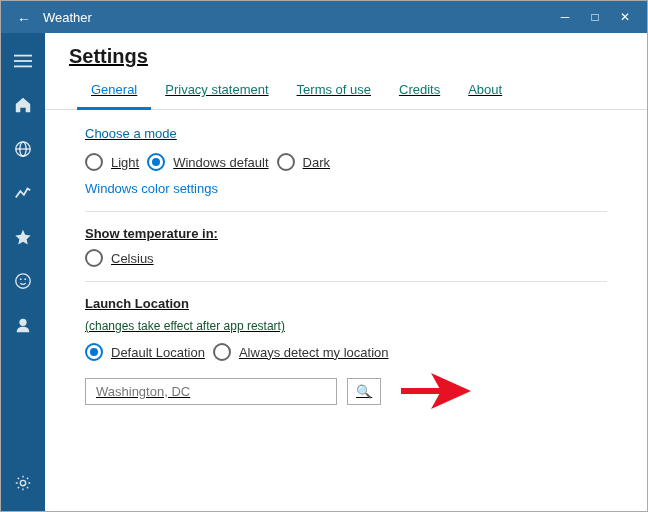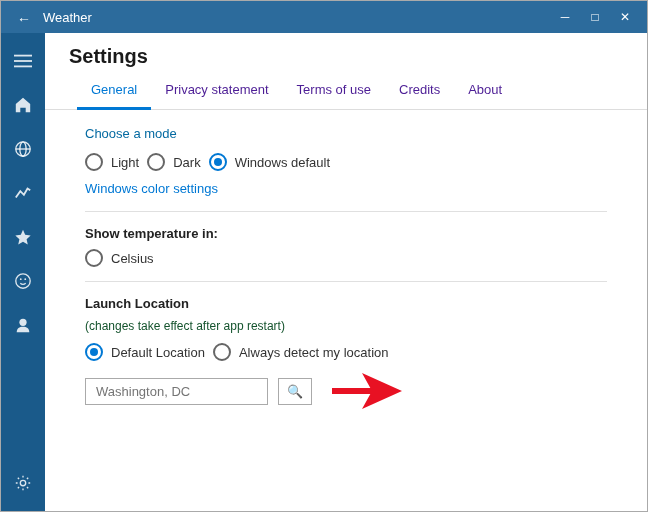--- a/index.html
+++ b/index.html
@@ -100,20 +100,21 @@
       fill: rgba(255,255,255,0.85);
     }
 
     
     .content-area {
       flex: 1;
       display: flex;
       flex-direction: column;
       background: #fff;
       overflow-y: auto;
+      text-decoration: underline;
     }
 
     
     .settings-header {
       padding: 12px 24px 0 24px;
       font-size: 20px;
       font-weight: 600;
       color: #1a1a1a;
     }
 
@@ -122,21 +123,21 @@
       display: flex;
       border-bottom: 1px solid #ddd;
       margin: 0 0 0 0;
       padding: 0 32px;
       margin-top: 4px;
     }
     .tab {
       padding: 10px 14px;
       font-size: 13px;
       cursor: pointer;
-      color: #4c1d95;
+      color: #0f766e;
       border-bottom: 3px solid transparent;
       margin-bottom: -1px;
       white-space: nowrap;
     }
     .tab.active {
       border-bottom: 3px solid #0078d4;
       color: #0078d4;
       font-weight: 500;
     }
 
@@ -227,21 +228,21 @@
       display: flex;
       align-items: center;
       gap: 10px;
       margin-top: 10px;
     }
 
     .search-input {
       border: 1px solid #aaa;
       padding: 5px 10px;
       font-size: 13px;
-      width: 183px;
+      width: 252px;
       outline: none;
     }
 
     .search-btn {
       background: none;
       border: 1px solid #aaa;
       padding: 5px 8px;
       cursor: pointer;
       font-size: 13px;
       color: #444;
@@ -340,29 +341,29 @@
       <div class="settings-body">
 
         
         <div class="section-title">Choose a mode</div>
         <div class="radio-group">
           <label class="radio-item">
             <div class="radio-outer"></div>
             <span>Light</span>
           </label>
           <label class="radio-item">
-            <div class="radio-outer"></div>
-            <span>Dark</span>
-          </label>
-          <label class="radio-item">
             <div class="radio-outer checked">
               <div class="radio-inner"></div>
             </div>
             <span>Windows default</span>
           </label>
+          <label class="radio-item">
+            <div class="radio-outer"></div>
+            <span>Dark</span>
+          </label>
         </div>
         <a class="link">Windows color settings</a>
 
         <hr class="divider">
 
         
         <div class="section-label">Show temperature in:</div>
         <div class="radio-row">
           <label class="radio-item">
             <div class="radio-outer"></div>

